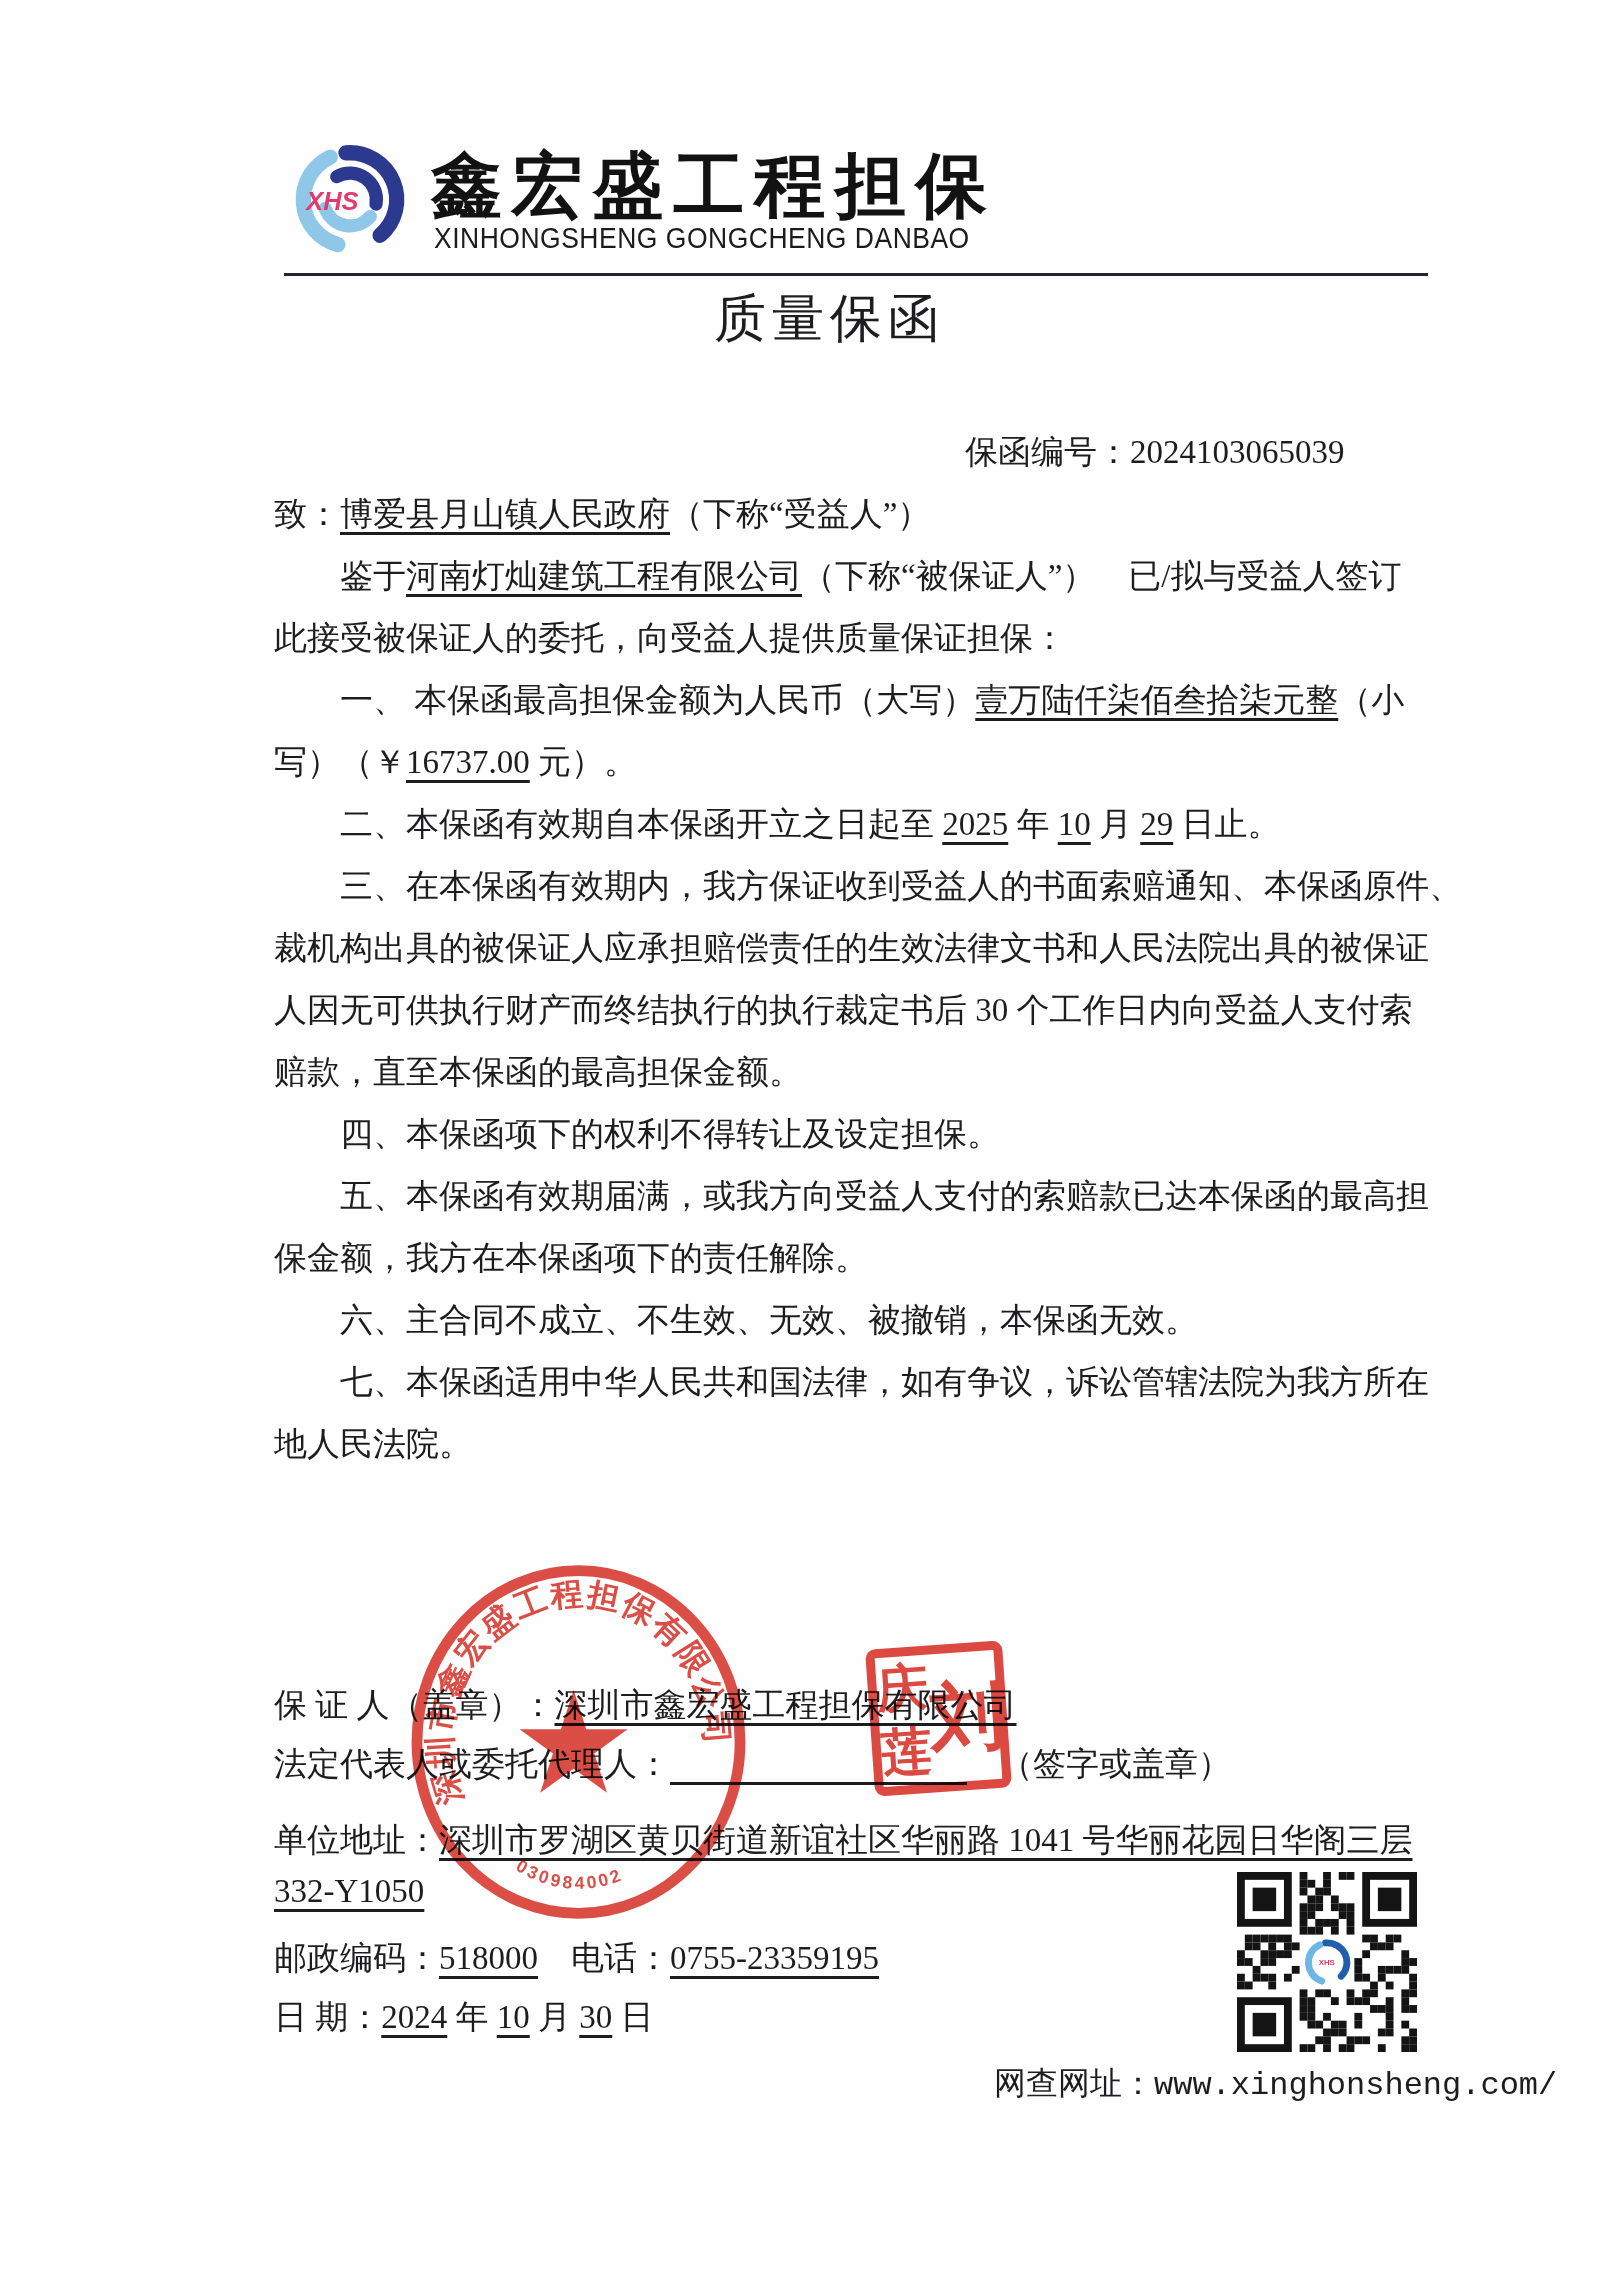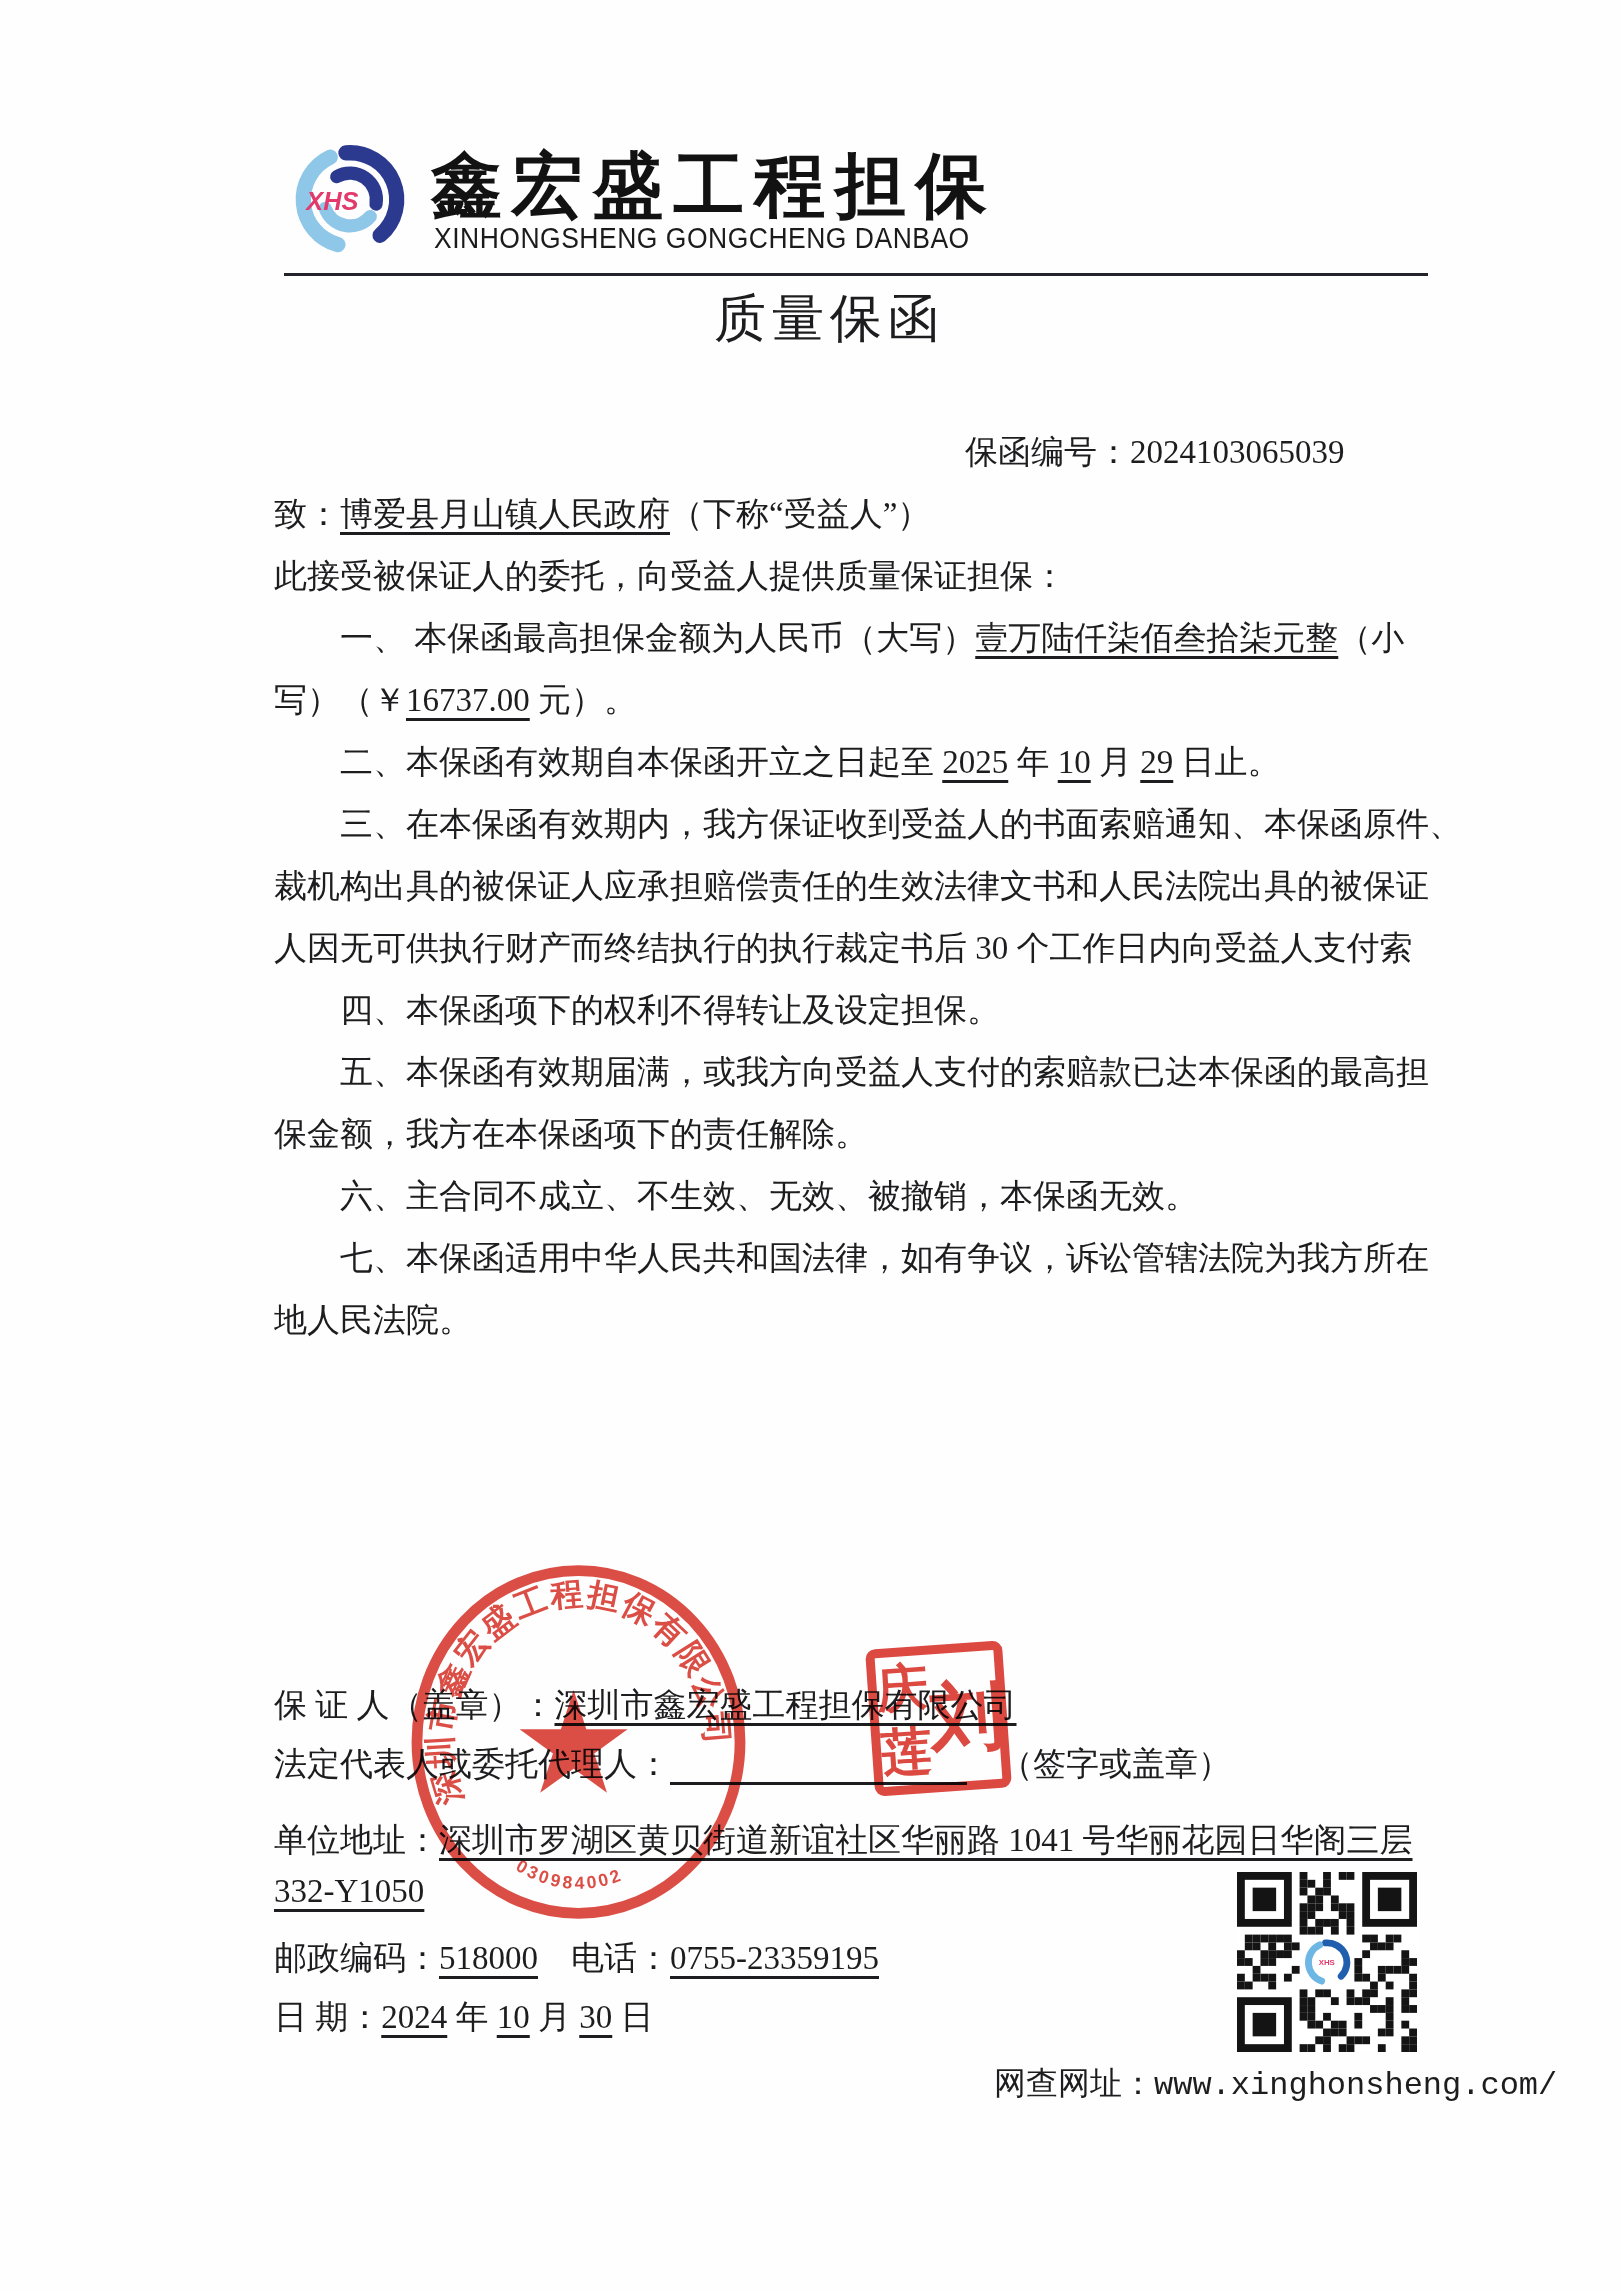--- a/index.html
+++ b/index.html
@@ -108,27 +108,29 @@
   </div>
   <div class="brand-cn">鑫宏盛工程担保</div>
   <div class="brand-py">XINHONGSHENG GONGCHENG DANBAO</div>
   <div class="header-rule"></div>
 
   <div class="doc-title">质量保函</div>
   <div class="ref-line">保函编号：2024103065039</div>
 
   <div class="body-lines">
       <div class="bline"><span>致：</span><span class="u">博爱县月山镇人民政府</span><span>（下称“受益人”）</span></div>
+      <div class="bline"><span>　　鉴于</span><span class="u">河南灯灿建筑工程有限公司</span><span>（下称“被保证人”）　已/拟与受益人签订</span></div>
       <div class="bline"><span>此接受被保证人的委托，向受益人提供质量保证担保：</span></div>
       <div class="bline"><span>　　一、 本保函最高担保金额为人民币（大写）</span><span class="u">壹万陆仟柒佰叁拾柒元整</span><span>（小</span></div>
       <div class="bline"><span>写）（￥</span><span class="u">16737.00</span><span> 元）。</span></div>
       <div class="bline"><span>　　二、本保函有效期自本保函开立之日起至 </span><span class="u">2025</span><span> 年 </span><span class="u">10</span><span> 月 </span><span class="u">29</span><span> 日止。</span></div>
       <div class="bline"><span>　　三、在本保函有效期内，我方保证收到受益人的书面索赔通知、本保函原件、</span></div>
       <div class="bline"><span>裁机构出具的被保证人应承担赔偿责任的生效法律文书和人民法院出具的被保证</span></div>
       <div class="bline"><span>人因无可供执行财产而终结执行的执行裁定书后 30 个工作日内向受益人支付索</span></div>
+      <div class="bline"><span>赔款，直至本保函的最高担保金额。</span></div>
       <div class="bline"><span>　　四、本保函项下的权利不得转让及设定担保。</span></div>
       <div class="bline"><span>　　五、本保函有效期届满，或我方向受益人支付的索赔款已达本保函的最高担</span></div>
       <div class="bline"><span>保金额，我方在本保函项下的责任解除。</span></div>
       <div class="bline"><span>　　六、主合同不成立、不生效、无效、被撤销，本保函无效。</span></div>
       <div class="bline"><span>　　七、本保函适用中华人民共和国法律，如有争议，诉讼管辖法院为我方所在</span></div>
       <div class="bline"><span>地人民法院。</span></div>
     </div>
 
   <div class="sig-line sig-guarantor"><span>保 证 人（盖章）：</span><span class="u">深圳市鑫宏盛工程担保有限公司</span></div>
   <div class="sig-line sig-representative"><span>法定代表人或委托代理人：</span><span class="u">　　　　　　　　　</span><span>　（签字或盖章）</span></div>

